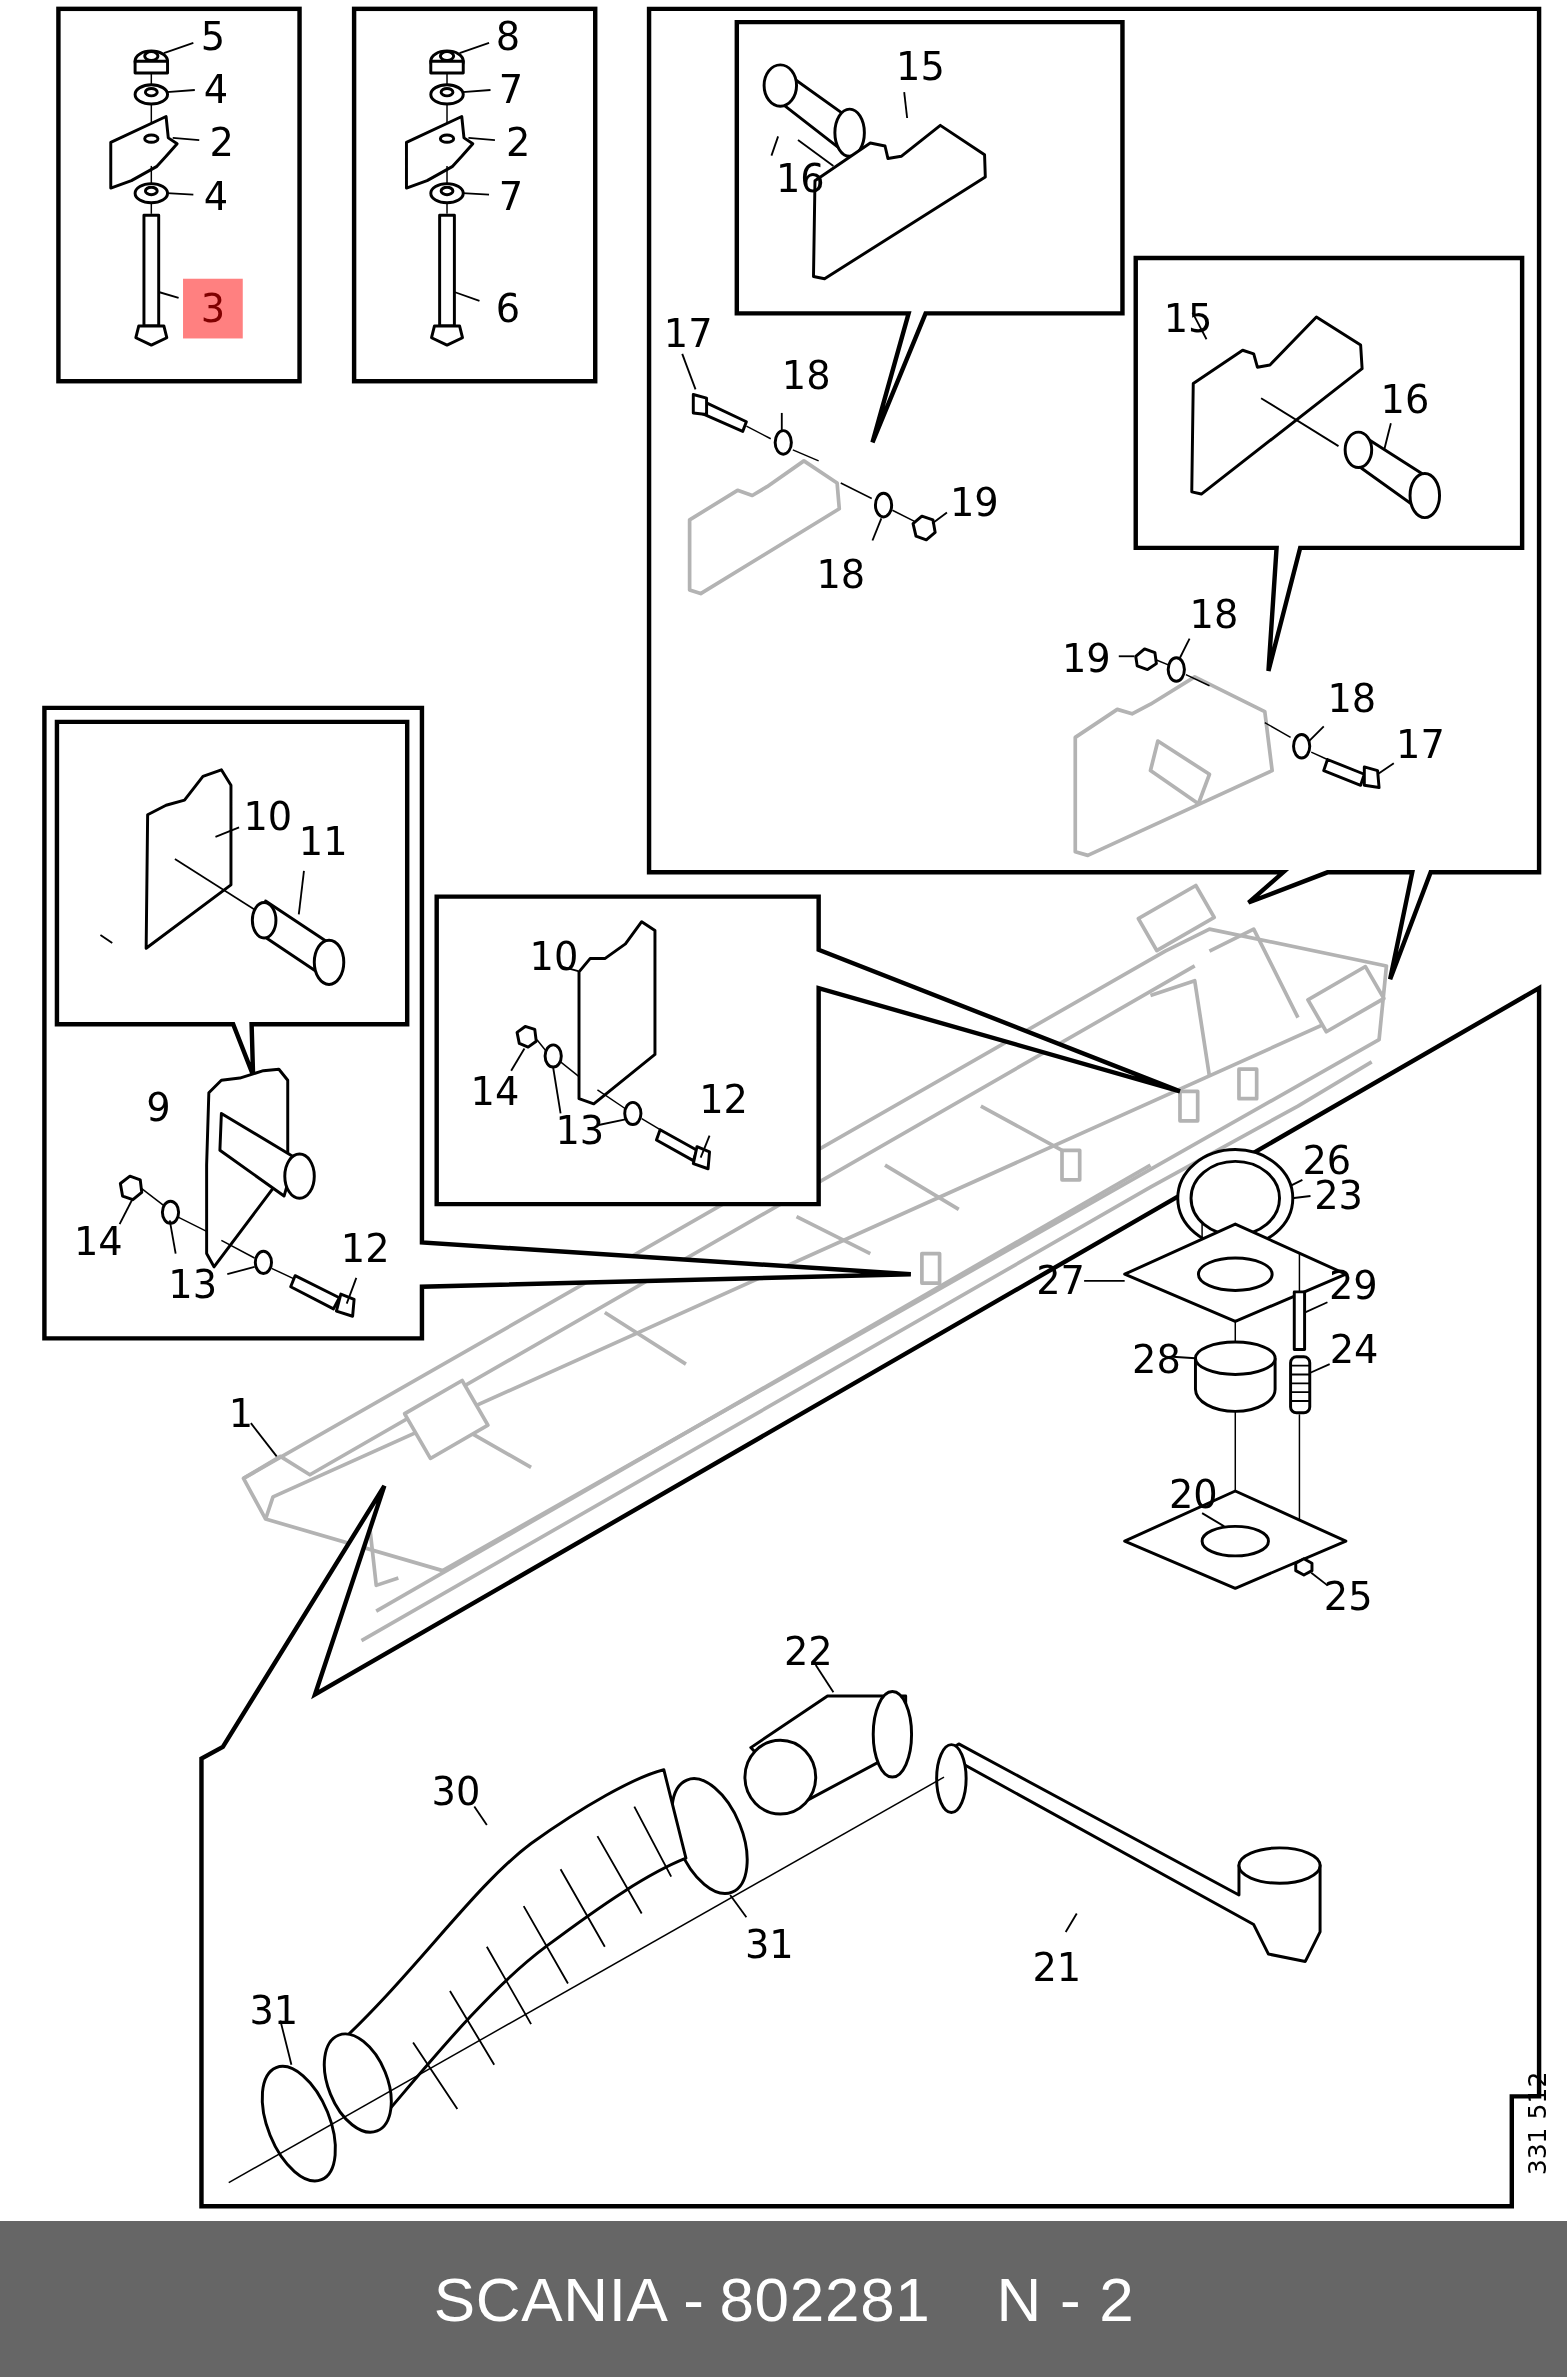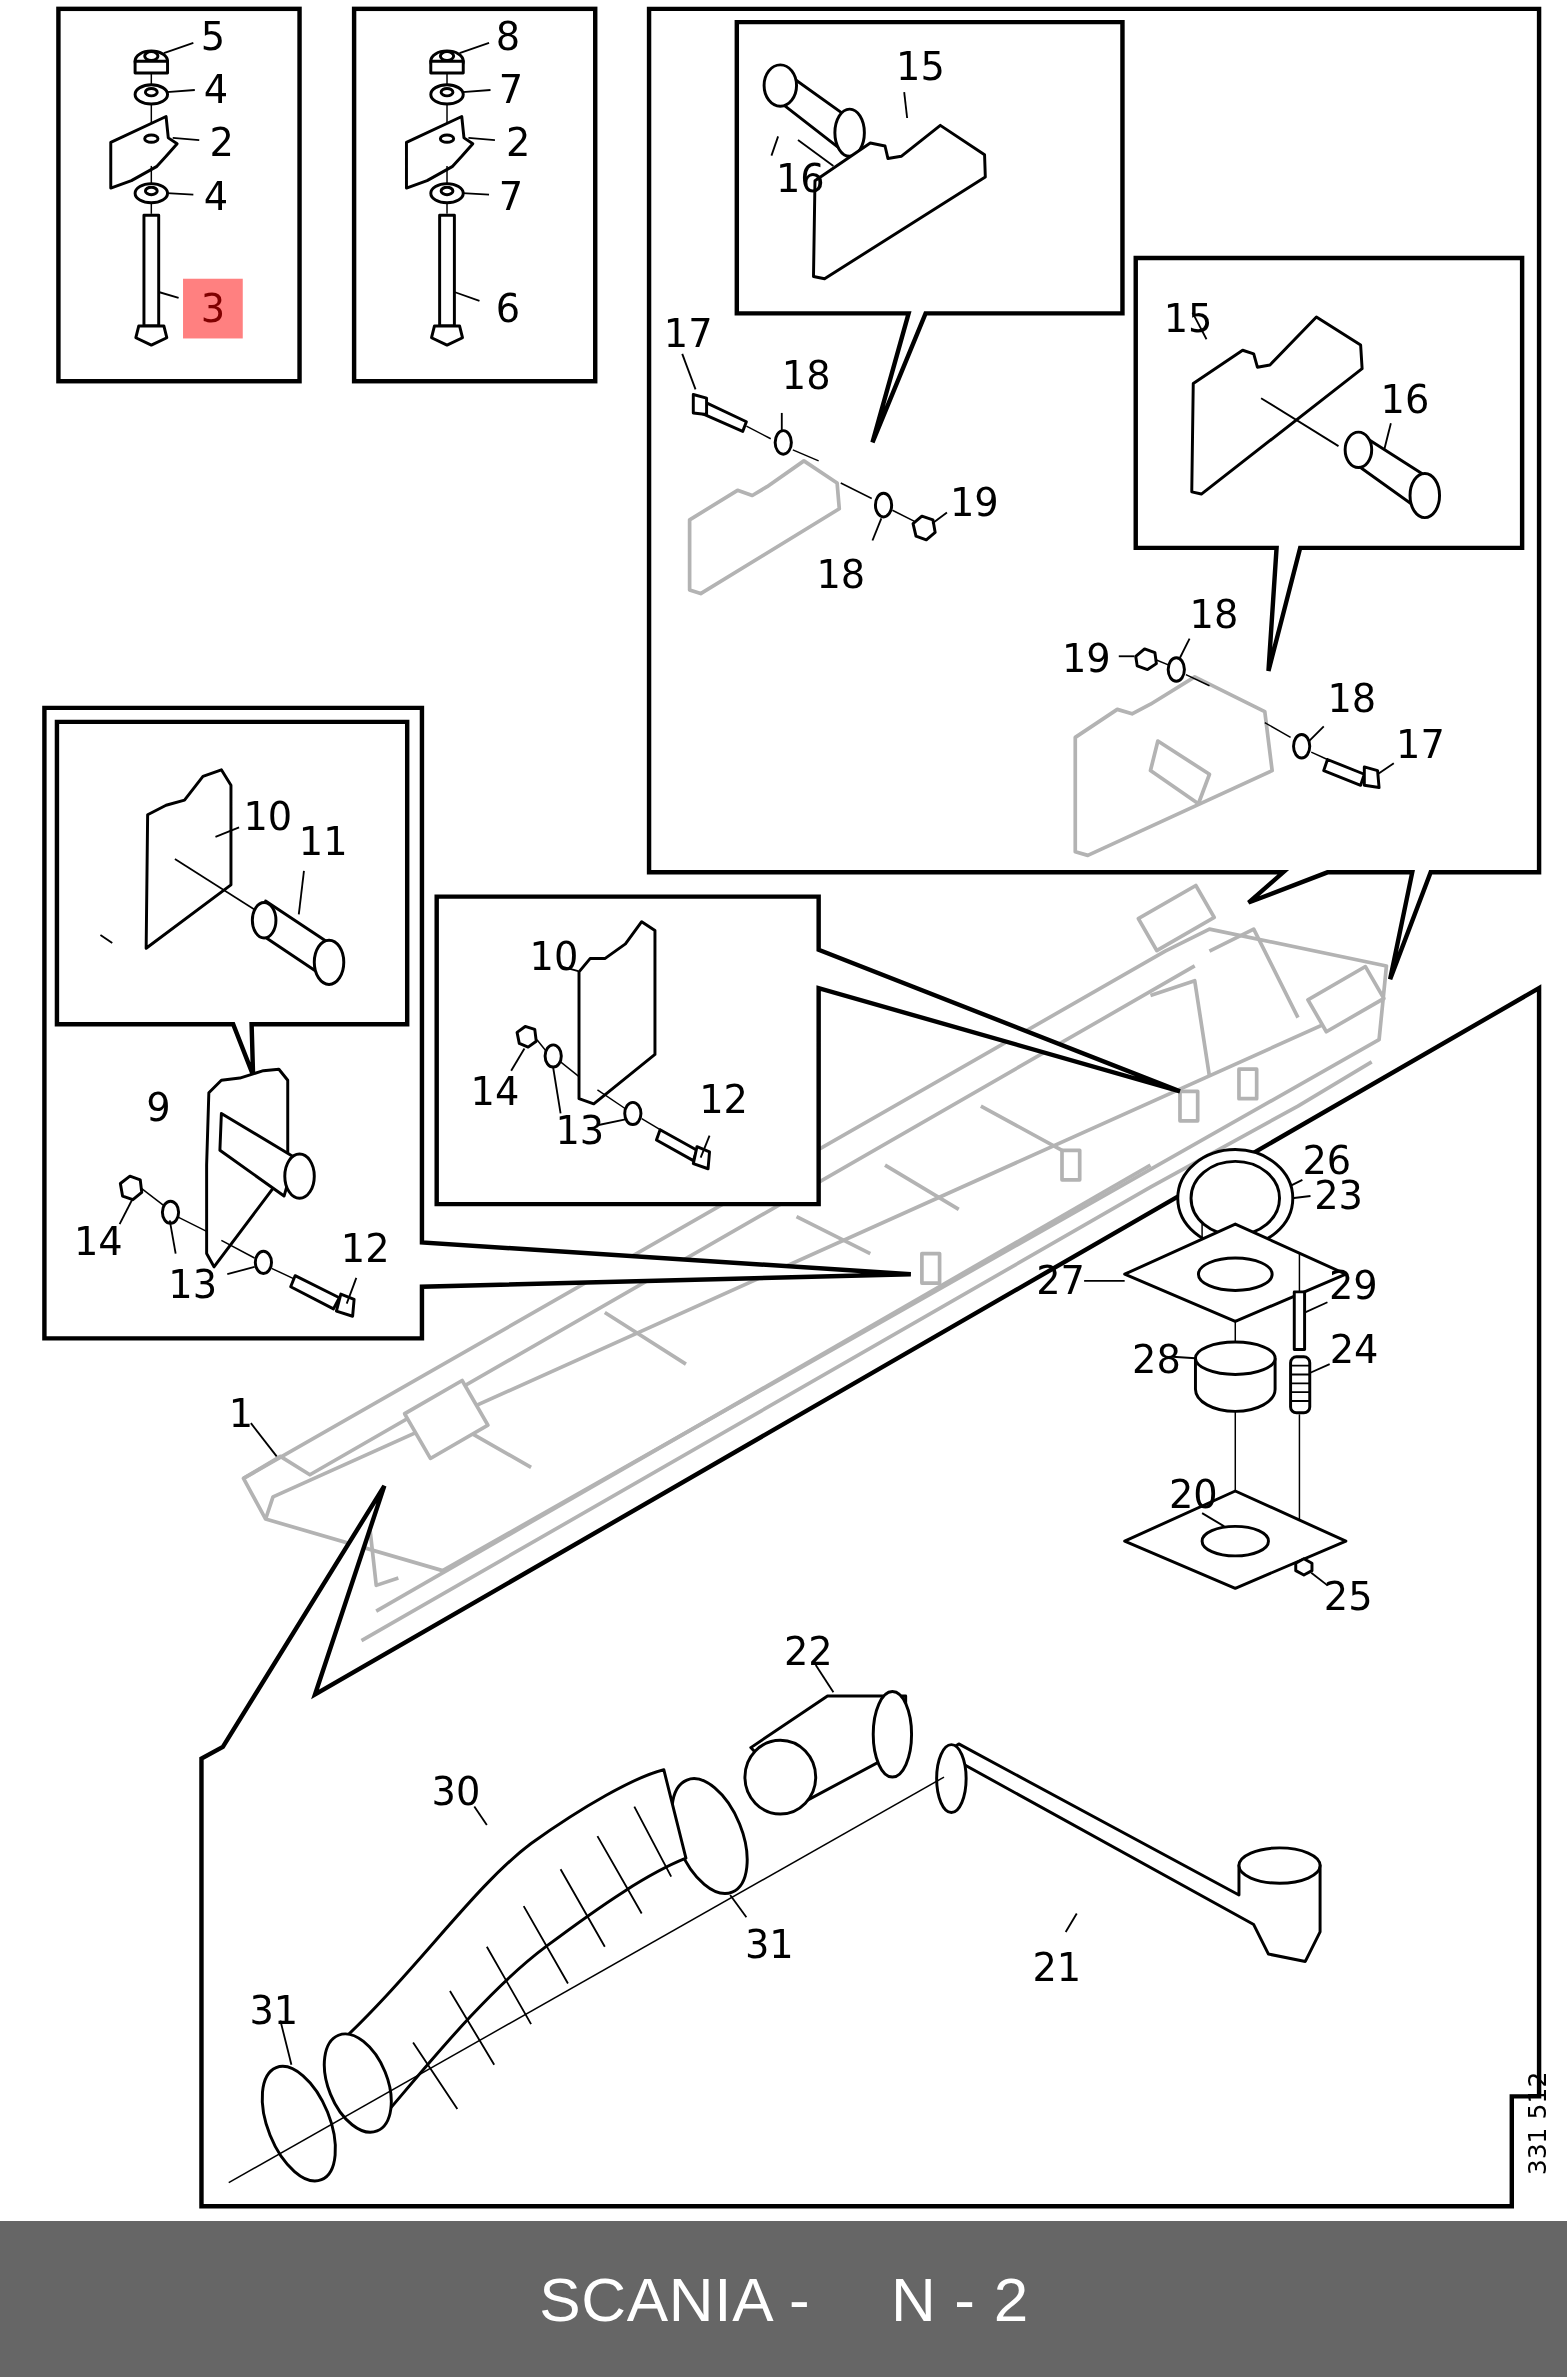--- a/index.html
+++ b/index.html
@@ -369,16 +369,17 @@
     <text class="callout" x="338" y="2745">31</text>
     <line class="axis" x1="310" y1="2960" x2="1280" y2="2410"></line>
   </g>
 
   <text class="ref" x="0" y="0" transform="translate(2096 2950) rotate(-90)">331 512</text>
 </svg>
 
 <div id="footer">
   <span>SCANIA</span>
   <span style="margin:0 14.7px;">-</span>
+  <span>802281</span>
   <span class="gap"></span>
   <span>N - 2</span>
 </div>
 
 
 </body></html>

